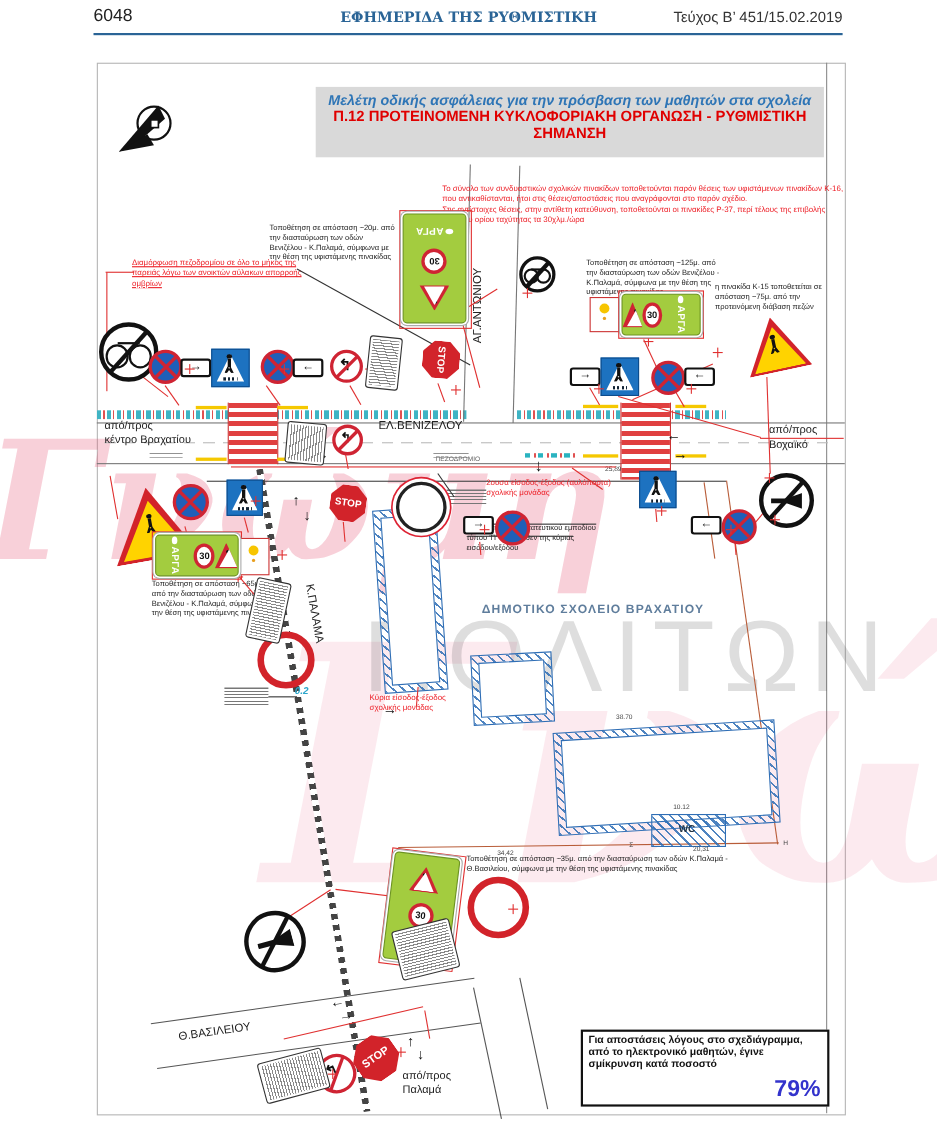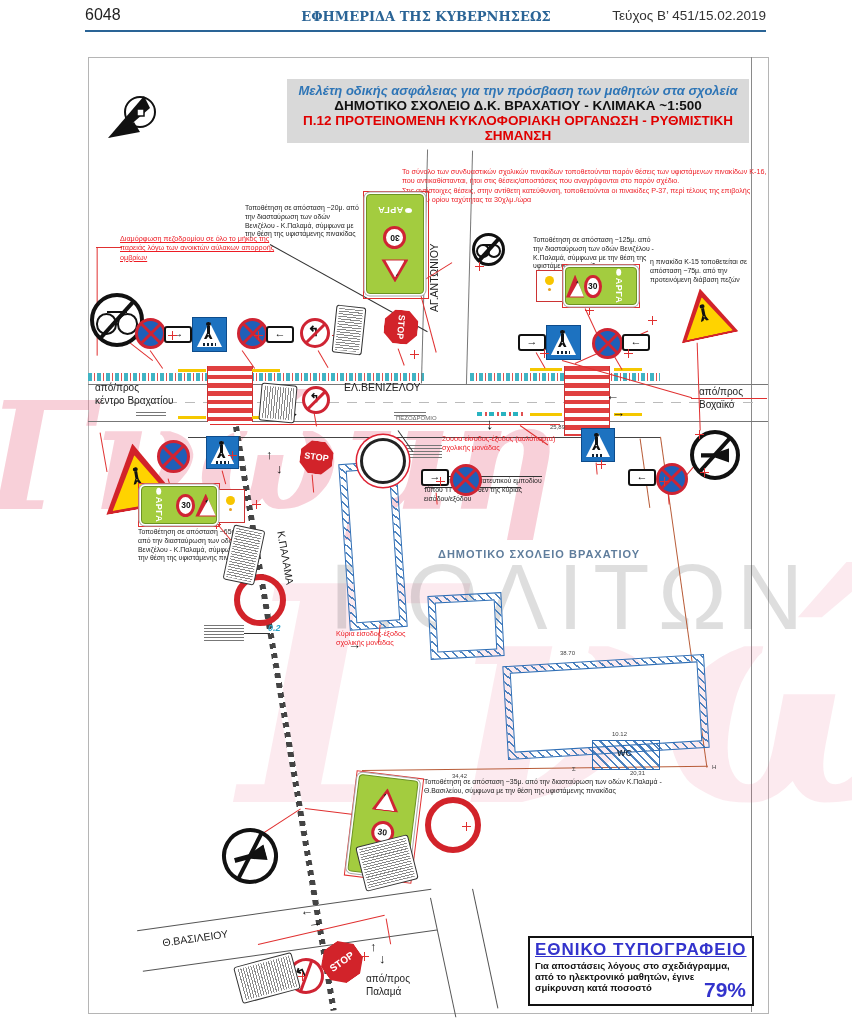--- a/index.html
+++ b/index.html
@@ -147,41 +147,40 @@
   .rcross{position:absolute;width:9px;height:9px;z-index:7;}
   .rcross::before,.rcross::after{content:"";position:absolute;background:#e03030;}
   .rcross::before{left:4px;top:0;width:1.4px;height:9px;}
   .rcross::after{left:0;top:4px;width:9px;height:1.4px;}
   .northsvg{position:absolute;left:104px;top:88px;z-index:6;}
 </style>
 </head>
 <body>
 
 <div class="t pgnum">6048</div>
-<div class="abs gaz">ΕΦΗΜΕΡΙΔΑ ΤΗΣ ΚΥΒΕΡΝΗΣΕΩΣ</div>
+<div class="abs gaz">ΕΦΗΜΕΡΙΔΑ ΤΗΣ ΡΥΘΜΙΣΤΙΚΗ</div>
 <div class="t issue">Τεύχος Β’ 451/15.02.2019</div>
 <div class="abs hrule"></div>
 
 <div class="t wm1">Γνώμη</div>
 <div class="t wm3">Γνώμη</div>
 <div class="t wm2">ΠΟΛΙΤΩΝ</div>
 
 <div class="abs frame"></div>
 <div class="abs innerline"></div>
 
 <svg class="northsvg" width="62" height="56" viewBox="0 0 62 56">
   <circle cx="36" cy="24" r="15" fill="none" stroke="#111" stroke-width="2"></circle>
   <polygon points="4,50 40,8 46,20 16,46" fill="#111"></polygon>
   <polygon points="4,50 30,34 36,44" fill="#111"></polygon>
   <rect x="33" y="21" width="7" height="7" fill="#fff" stroke="#111" stroke-width="1.5"></rect>
 </svg>
 
 <div class="abs tblock">
   <div class="tb1">Μελέτη οδικής ασφάλειας για την πρόσβαση των μαθητών στα σχολεία</div>
-  <div class="tb2">ΔΗΜΟΤΙΚΟ ΣΧΟΛΕΙΟ Δ.Κ. ΒΡΑΧΑΤΙΟΥ - ΚΛΙΜΑΚΑ ~1:500</div>
   <div class="tb3">Π.12 ΠΡΟΤΕΙΝΟΜΕΝΗ ΚΥΚΛΟΦΟΡΙΑΚΗ ΟΡΓΑΝΩΣΗ -  ΡΥΘΜΙΣΤΙΚΗ ΣΗΜΑΝΣΗ</div>
 </div>
 
 <div class="wrap rednote" style="left:402px;top:167px;width:350px;">
   <div class="gnl">Το σύνολο των συνδυαστικών σχολικών πινακίδων τοποθετούνται παρόν θέσεις των υφιστάμενων πινακίδων Κ-16,</div>
   <div class="gnl">που αντικαθίστανται, ήτοι στις θέσεις/αποστάσεις που αναγράφονται στο παρόν σχέδιο.</div>
   <div class="gnl b">Στις αντίστοιχες θέσεις, στην αντίθετη κατεύθυνση, τοποθετούνται οι πινακίδες Ρ-37, περί τέλους της επιβολής</div>
   <div class="gnl b">μέγιστου ορίου ταχύτητας τα 30χλμ./ώρα</div>
 </div>
 
@@ -391,21 +390,20 @@
     <span class="g">↰</span>
   </div>
 <div class="micronote" style="left:248px;top:948px;width:32px;height:54px;transform:rotate(75deg);"></div>
 
 <div class="squig" style="left:204px;top:625px;width:40px;height:16px;"></div>
 <div class="squig" style="left:406px;top:445px;width:36px;height:14px;"></div>
 <div class="squig" style="left:136px;top:412px;width:30px;height:4px;"></div>
 <div class="squig" style="left:394px;top:412px;width:32px;height:4px;"></div>
 
 <div class="abs fbox">
-  <div class="ftitle">ΕΘΝΙΚΟ ΤΥΠΟΓΡΑΦΕΙΟ</div>
   <div class="fline">Για αποστάσεις λόγους στο σχεδιάγραμμα,</div>
   <div class="fline">από το ηλεκτρονικό μαθητών, έγινε</div>
   <div class="fline">σμίκρυνση κατά ποσοστό</div>
   <div class="fpct">79%</div>
 </div>
 
 <div class="leader" style="left: 96px; top: 247px; width: 26px; height: 1.3px; background: rgb(224, 48, 48); transform: rotate(0deg);"></div>
 <div class="leader" style="left: 97px; top: 247px; width: 108px; height: 1.3px; background: rgb(224, 48, 48); transform: rotate(90deg);"></div>
 <div class="leader" style="left: 118px; top: 333px; width: 44px; height: 1.3px; background: rgb(224, 48, 48); transform: rotate(38deg);"></div>
 <div class="leader" style="left: 270px; top: 244px; width: 180px; height: 1px; background: rgb(51, 51, 51); transform: rotate(29deg);"></div>

